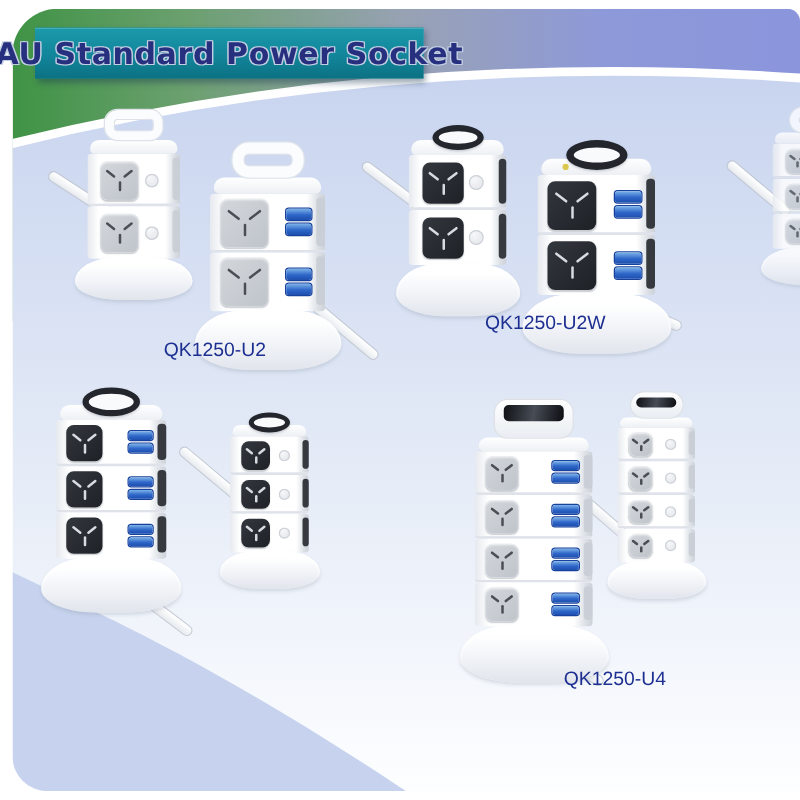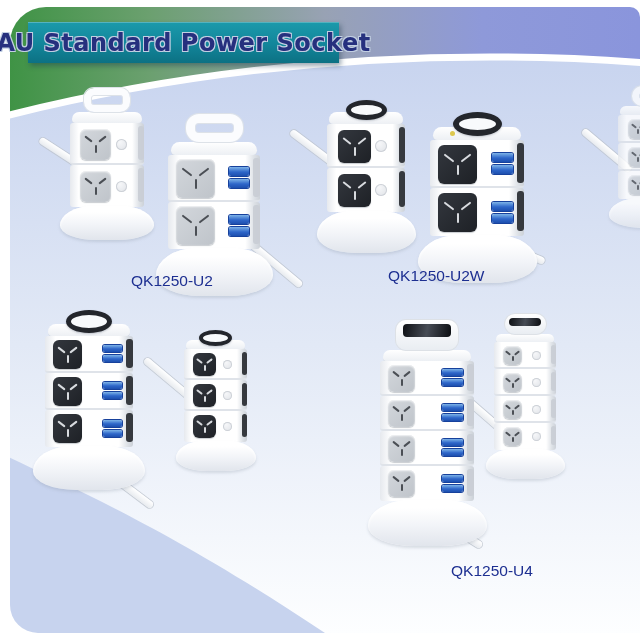--- a/index.html
+++ b/index.html
@@ -15,23 +15,23 @@
   .title-bar{position:absolute;left:28px;top:22px;width:311px;height:41px;z-index:7;
     background:linear-gradient(180deg,#1b9aab 0%,#12859a 55%,#0c7183 100%);
     box-shadow:2px 3px 5px rgba(30,60,85,.45), inset 0 1px 0 rgba(255,255,255,.25);
     display:flex;align-items:center;justify-content:center}
   .title-bar span{font-family:"DejaVu Sans",sans-serif;font-size:24px;font-weight:bold;
     color:#26307e;letter-spacing:.5px;white-space:nowrap;
     text-shadow:-1px -1px 0 #c2cfe2,1px -1px 0 #c2cfe2,-1px 1px 0 #c2cfe2,1px 1px 0 #c2cfe2}
 
   .model-label{position:absolute;font-size:15.5px;color:#1d2f91;z-index:8;white-space:nowrap}
   #lbl0{left:131px;top:272px}
-  #lbl1{left:388px;top:267px}
+  #lbl1{left:388px;top:250px}
   #lbl2{left:111px;top:505px}
-  #lbl3{left:451px;top:562px}
+  #lbl3{left:451px;top:535px}
 
   .tower{position:absolute}
   .t-top{position:relative;z-index:3;display:flex;justify-content:center;align-items:flex-end}
   .t-handle{background:transparent;border:8px solid #fbfcfe;border-radius:12px;
     box-shadow:0 0 0 1px #dde2e8, inset 0 0 0 1px #dde2e8}
   .t-bhandle{background:linear-gradient(180deg,#ffffff,#e9edf2);border-radius:10px;
     box-shadow:0 0 0 1px #dde1e6;display:flex;justify-content:center;align-items:flex-start}
   .t-bhandle .ins{margin-top:4px;width:78%;height:42%;border-radius:4px;
     background:linear-gradient(100deg,#0e1014 0%,#474c55 50%,#0b0d11 100%)}
   .t-ring{position:absolute;left:50%;top:0;background:#f8fafc;border:6px solid #23262c;

